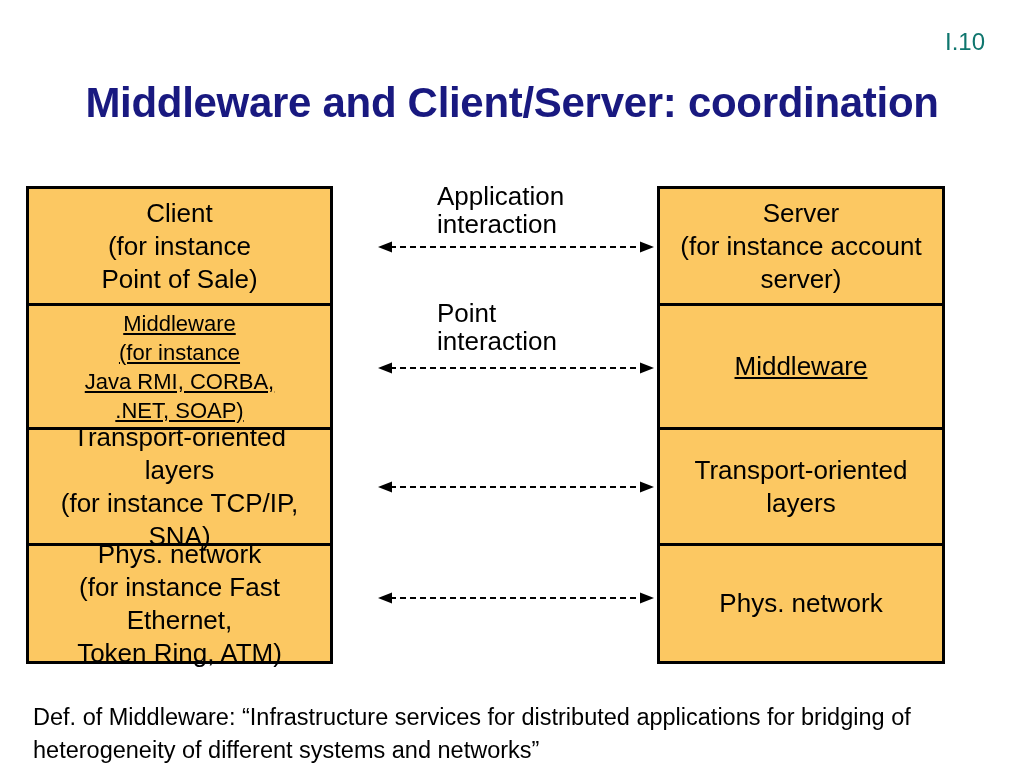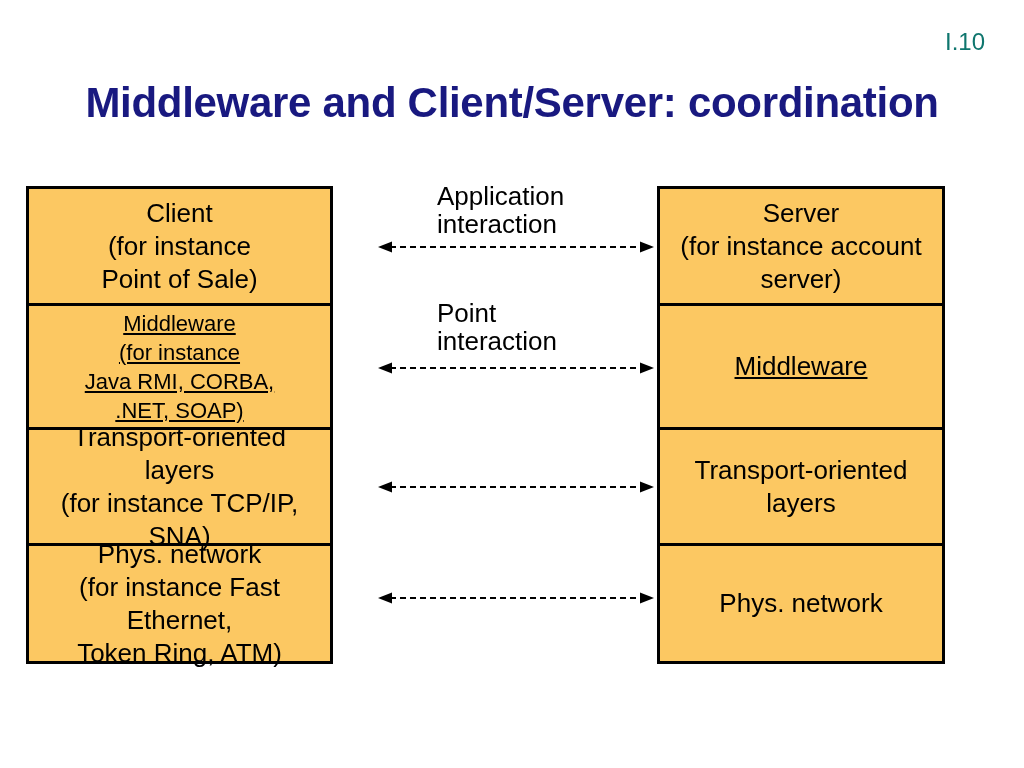--- a/index.html
+++ b/index.html
@@ -123,14 +123,16 @@
       <path d="M378 487 l14 -5.5 v11 z" fill="#000"></path>
       <path d="M654 487 l-14 -5.5 v11 z" fill="#000"></path>
     </g>
     <g>
       <line x1="390" y1="598" x2="642" y2="598" stroke="#000" stroke-width="2" stroke-dasharray="6 4"></line>
       <path d="M378 598 l14 -5.5 v11 z" fill="#000"></path>
       <path d="M654 598 l-14 -5.5 v11 z" fill="#000"></path>
     </g>
   </svg>
 
+  <div class="definition">Def. of Middleware: “Infrastructure services for distributed applications for bridging of
+heterogeneity of different systems and networks”</div>
 
 </div>
 
 </body></html>

